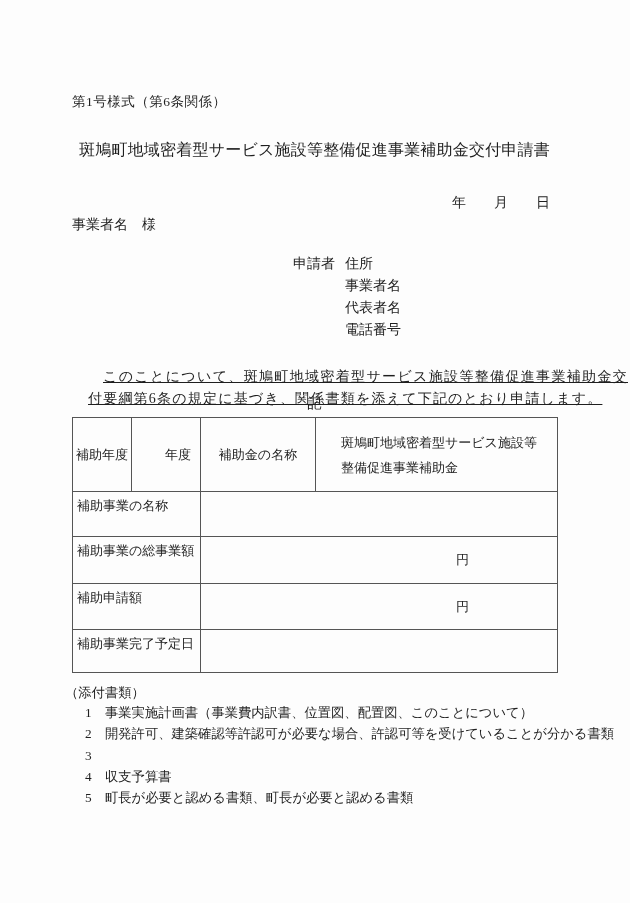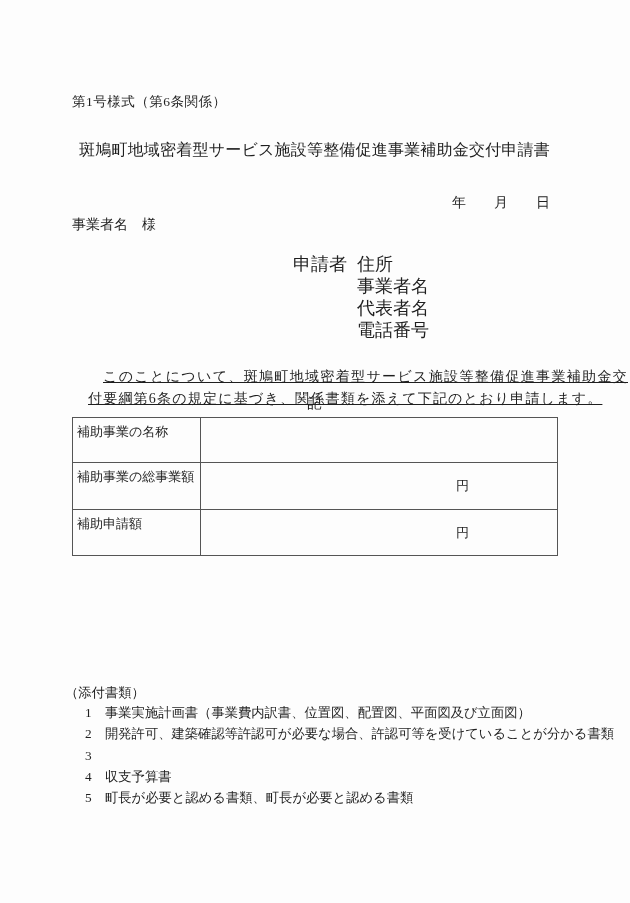--- a/index.html
+++ b/index.html
@@ -39,21 +39,21 @@
     text-align: right;
     font-size: 14px;
   }
   .addressee {
     left: 72px; top: 216px;
     font-size: 14px;
   }
   .applicant {
     left: 293px; top: 253px;
     display: flex;
-    font-size: 18px;
+    font-size: 14px;
     line-height: 22px;
   }
   .applicant .app-label { margin-right: 10px; }
   .applicant .app-fields div { height: 22px; }
 
   .body-par {
     left: 72px; top: 350px;
     width: 540px;
     font-size: 14px;
     line-height: 22px;
@@ -149,41 +149,54 @@
   <div class="abs record-heading">記</div>
 
   <table class="app-table">
     <colgroup>
       <col style="width:59px">
       <col style="width:69px">
       <col style="width:115px">
       <col style="width:242px">
     </colgroup>
     <tbody>
+      <tr class="r1">
+        <td class="c-center">補助年度</td>
+        <td class="c-year">年度</td>
+        <td class="c-center">補助金の名称</td>
+        <td class="c-namevalue">
+          <div>斑鳩町地域密着型サービス施設等</div>
+          <div>整備促進事業補助金</div>
+        </td>
+      </tr>
       <tr class="r2">
         <td class="row-label" colspan="2">補助事業の名称</td>
         <td class="row-value" colspan="2"></td>
       </tr>
       <tr class="r3">
         <td class="row-label" colspan="2">補助事業の総事業額</td>
         <td class="row-value yen" colspan="2">円</td>
       </tr>
       <tr class="r4">
         <td class="row-label" colspan="2">補助申請額</td>
         <td class="row-value yen" colspan="2">円</td>
       </tr>
+      <tr class="r5">
+        <td class="row-label" colspan="2">補助事業完了予定日</td>
+        <td class="row-value" colspan="2"></td>
+      </tr>
     </tbody>
   </table>
 
   <div class="abs attachments-heading">（添付書類）</div>
 
   <div class="abs attachment-list">
     <div class="attachment-item">
       <span class="item-num">1</span>
-      <span class="item-text">事業実施計画書（事業費内訳書、位置図、配置図、平面図及び立面図）</span>
+      <span class="item-text">事業実施計画書（事業費内訳書、位置図、配置図、このことについて）</span>
     </div>
     <div class="attachment-item">
       <span class="item-num">2</span>
       <span class="item-text">開発許可、建築確認等許認可が必要な場合、許認可等を受けていることが分かる書類</span>
     </div>
     <div class="attachment-item">
       <span class="item-num">3</span>
     </div>
     <div class="attachment-item">
       <span class="item-num">4</span>

